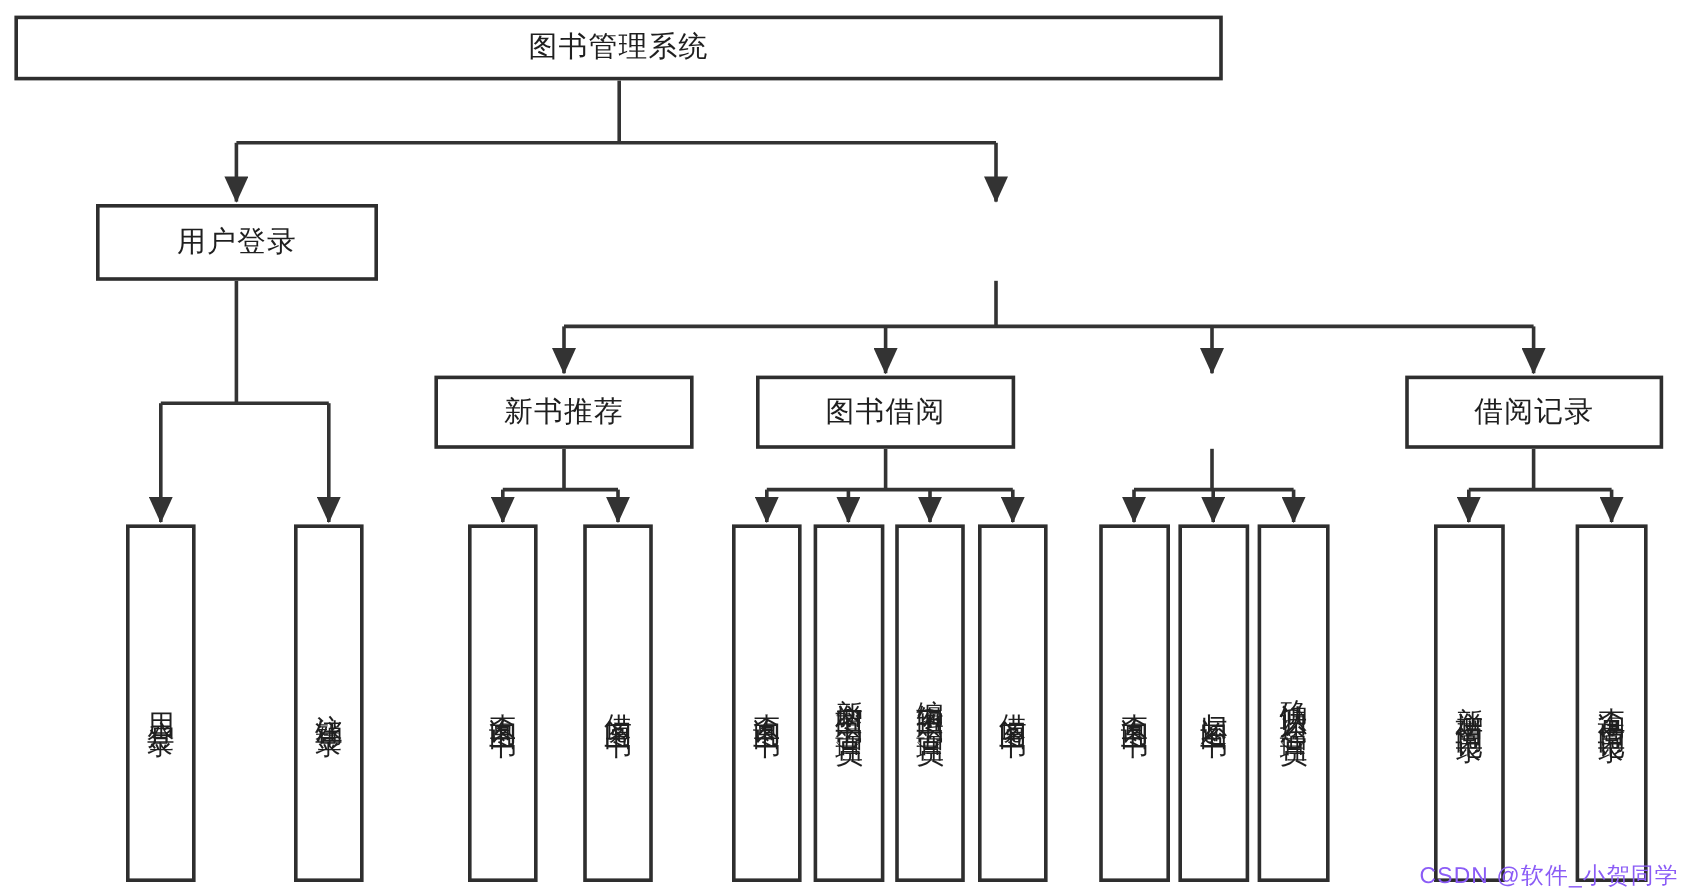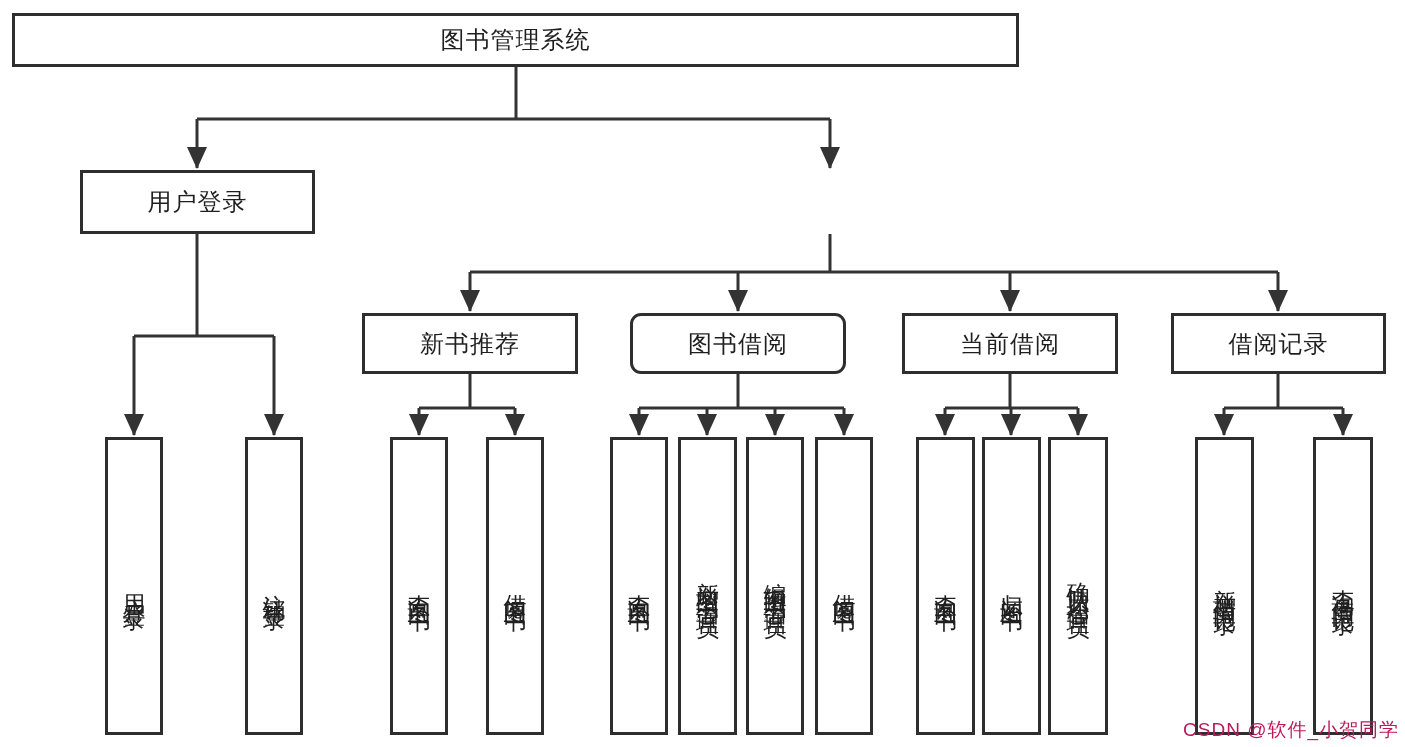--- a/index.html
+++ b/index.html
@@ -47,21 +47,21 @@
     text-orientation: mixed;
     letter-spacing: 5px;
     line-height: 1;
     white-space: nowrap;
   }
   .watermark {
     position: absolute;
     right: 6px;
     bottom: 4px;
     font-size: 19px;
-    color: #be185d;
+    color: #8b5cf6;
     letter-spacing: 1px;
     z-index: 10;
     white-space: nowrap;
   }
 </style>
 </head>
 <body>
 
 <div id="canvas">
 
@@ -113,22 +113,21 @@
       <line x1="1224" y1="408" x2="1224" y2="435" marker-end="url(#arw)"></line>
       <line x1="1343" y1="408" x2="1343" y2="435" marker-end="url(#arw)"></line>
     </g>
   </svg>
 
   <div class="node h" style="left:12px; top:13px; width:1007px; height:54px;">图书管理系统</div>
 
   <div class="node h" style="left:80px; top:170px; width:235px; height:64px;">用户登录</div>
 
   <div class="node h" style="left:362px; top:313px; width:216px; height:61px;">新书推荐</div>
-  <div class="node h" style="left:630px; top:313px; width:216px; height:61px;border-radius:11px;">图书借阅</div>
-  <div class="node h" style="left:902px; top:313px; width:216px; height:61px;">当前借阅</div>
+  <div class="node h" style="left:630px; top:313px; width:216px; height:61px;">图书借阅</div>
   <div class="node h" style="left:1171px; top:313px; width:215px; height:61px;">借阅记录</div>
 
   <div class="node v" style="left:105px; top:437px; width:58px; height:298px;">
     <span class="vtext">用户登录</span>
   </div>
   <div class="node v" style="left:245px; top:437px; width:58px; height:298px;">
     <span class="vtext">注销登录</span>
   </div>
 
   <div class="node v" style="left:390px; top:437px; width:58px; height:298px;">

